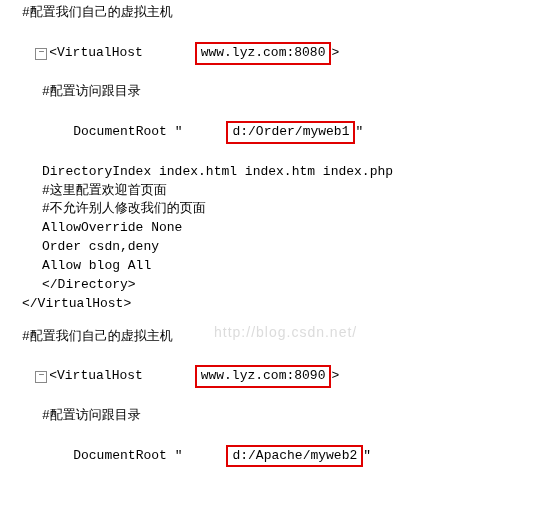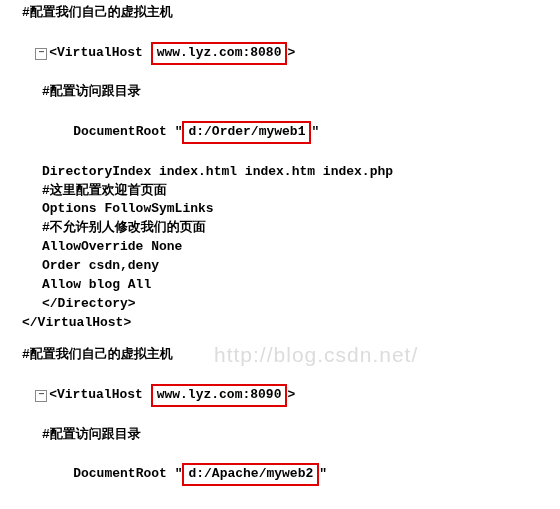--- a/index.html
+++ b/index.html
@@ -12,67 +12,66 @@
     color: #000000;
     width: 560px;
     box-sizing: border-box;
   }
   .block {
     margin-bottom: 14px;
     position: relative;
   }
   .line {
     white-space: pre;
-    font-weight: bold;
   }
   .indent1 { padding-left: 18px; }
   .indent2 { padding-left: 38px; }
   .fold {
     display: inline-block;
     width: 10px;
     height: 10px;
     border: 1px solid #888;
     text-align: center;
     line-height: 8px;
     font-size: 10px;
     margin-right: 2px;
     vertical-align: 1px;
     color: #555;
     box-sizing: content-box;
   }
   .redbox {
     border: 2px solid #e00000;
     padding: 0 4px;
     display: inline-block;
+    margin-left: 44px;
   }
   .watermark {
     position: absolute;
     color: #dcdcdc;
     font-family: Arial, sans-serif;
-    font-size: 21px;
+    font-size: 14px;
     pointer-events: none;
     user-select: none;
     letter-spacing: 1px;
   }
 </style>
 </head>
 <body>
 
 <div class="block">
   <div class="line indent1">#配置我们自己的虚拟主机</div>
   <div class="line">
     <span class="fold">−</span><span>&lt;VirtualHost </span><span class="redbox">www.lyz.com:8080</span><span>&gt;</span>
   </div>
   <div class="line indent2">#配置访问跟目录</div>
   <div class="line indent2">
     <span>DocumentRoot "</span><span class="redbox">d:/Order/myweb1</span><span>"</span>
   </div>
   <div class="line indent2">DirectoryIndex index.html index.htm index.php</div>
   <div class="line indent2">#这里配置欢迎首页面</div>
-  <div class="line indent2">Options FollowSymLinks</div>
   <div class="line indent2">#不允许别人修改我们的页面</div>
   <div class="line indent2">AllowOverride None</div>
   <div class="line indent2">Order csdn,deny</div>
   <div class="line indent2">Allow blog All</div>
   <div class="line indent2">&lt;/Directory&gt;</div>
   <div class="line indent1">&lt;/VirtualHost&gt;</div>
 </div>
 
 <div class="block" style="position:relative;">
   <span class="watermark" style="top:-6px; left:210px;">http://blog.csdn.net/</span>

